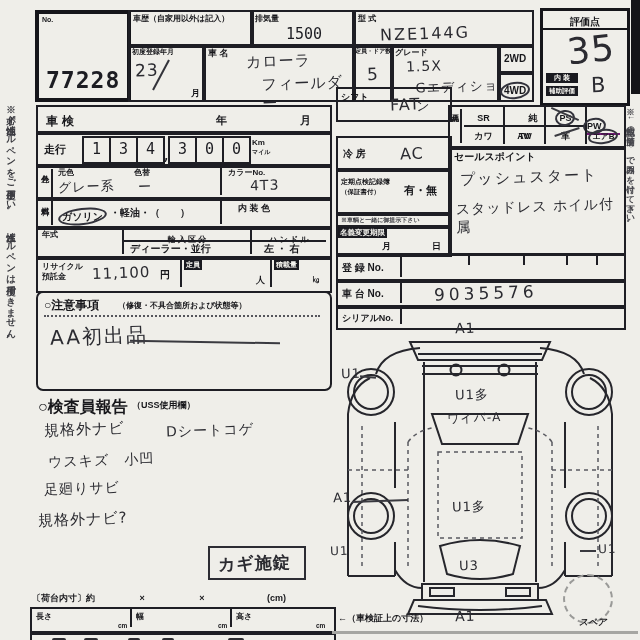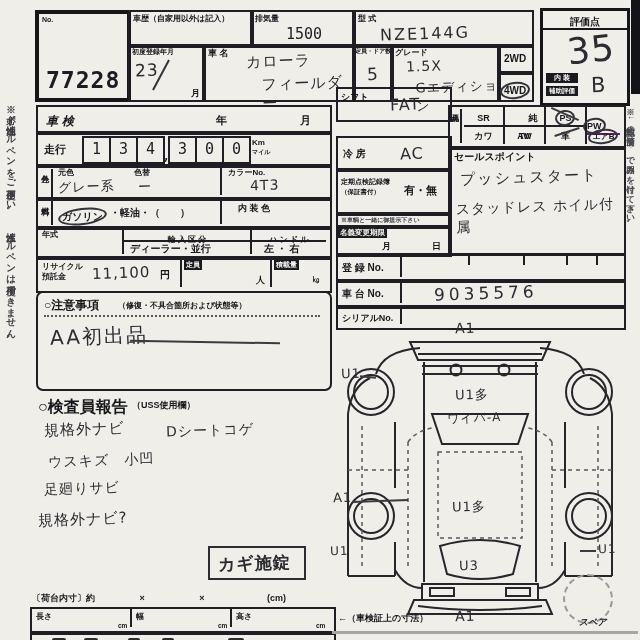--- a/index.html
+++ b/index.html
@@ -76,21 +76,21 @@
   <div class="abs" style="left:0;top:0;right:0;height:17px;border-bottom:2px solid #15151a;text-align:center;">
     <span class="pr" style="font-size:10px;">評価点</span>
   </div>
   <span class="abs hw" style="left:24px;top:18px;font-size:36px;transform:rotate(-6deg);">35</span>
   <span class="abs chip" style="left:3px;top:62px;font-size:7px;width:28px;text-align:center;">内 装</span>
   <span class="abs chip" style="left:3px;top:75px;font-size:6.5px;width:28px;text-align:center;">補助評価</span>
   <span class="abs hw" style="left:48px;top:62px;font-size:21px;">B</span>
 </div>
 
 <div class="abs bx" style="left:36px;top:105px;width:292px;height:26px;">
-  <span class="abs pr" style="left:8px;top:6px;font-size:12px;letter-spacing:4px;font-style:italic;">車検</span>
+  <span class="abs pr" style="left:8px;top:6px;font-size:12px;letter-spacing:4px;">車検</span>
   <span class="abs pr" style="left:178px;top:6px;font-size:11px;">年</span>
   <span class="abs pr" style="left:262px;top:6px;font-size:11px;">月</span>
 </div>
 
 <div class="abs bx" style="left:36px;top:131px;width:292px;height:33px;">
   <span class="abs pr" style="left:6px;top:9px;font-size:11px;">走行</span>
   <div class="abs bx" style="left:44px;top:3px;width:25px;height:24px;">
       <span class="abs dm" style="left:8px;top:2px;font-size:15px;">1</span>
     </div>
   <div class="abs bx" style="left:71px;top:3px;width:25px;height:24px;">

